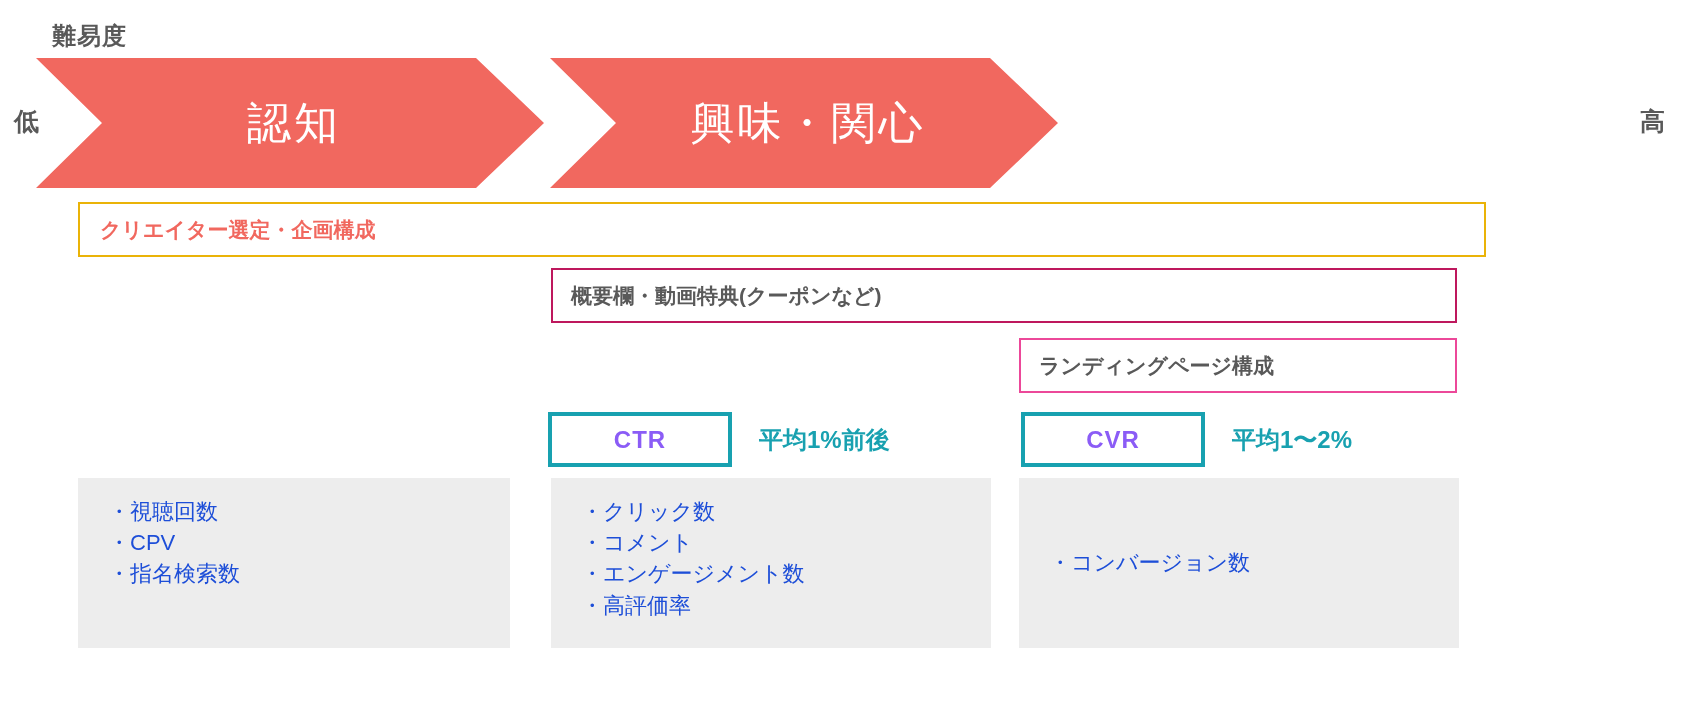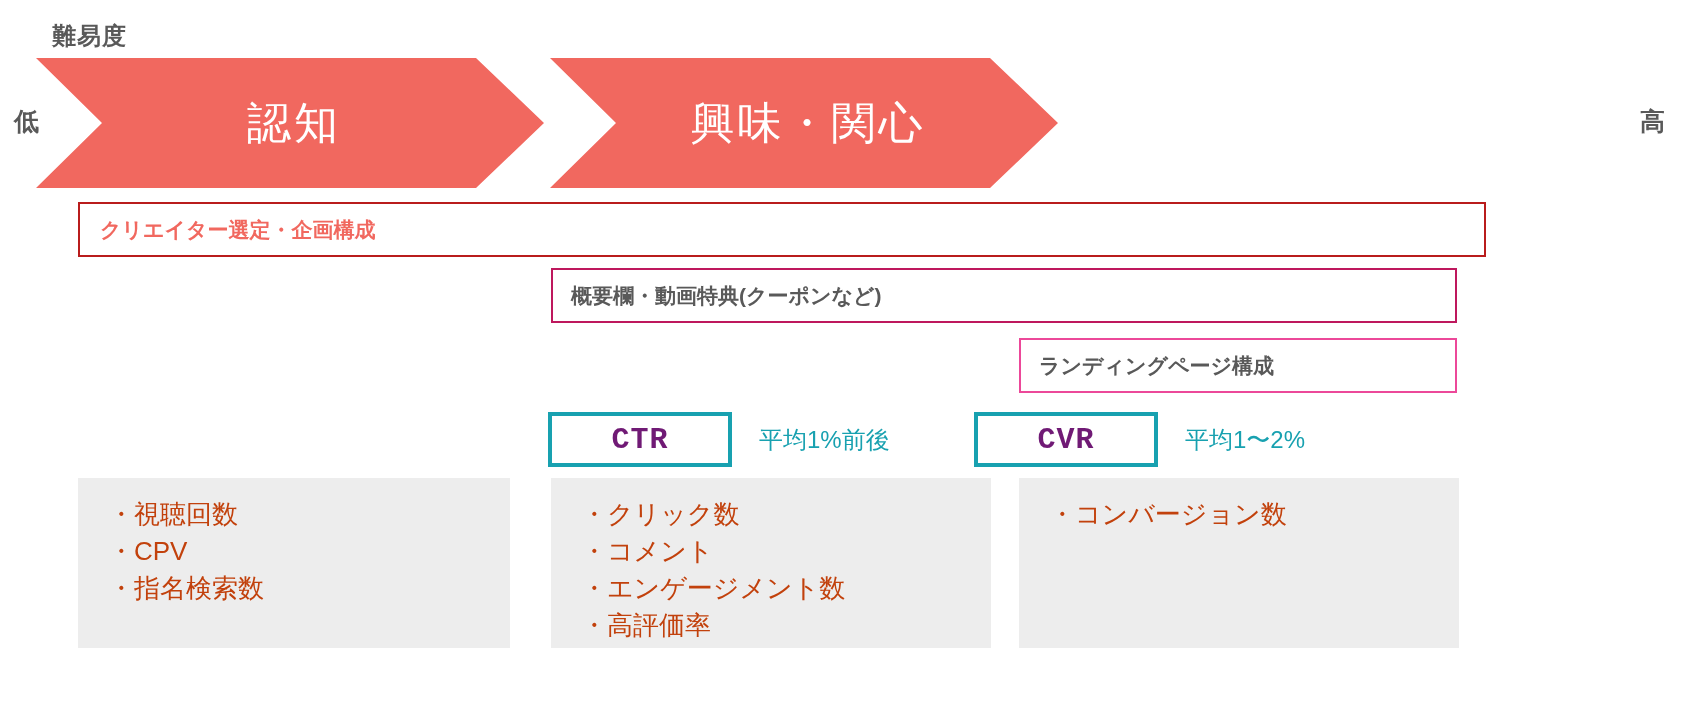--- a/index.html
+++ b/index.html
@@ -99,21 +99,21 @@
   .stage-bar .bar-label {
     font-size: 21px;
     font-weight: bold;
     white-space: nowrap;
   }
   .bar-creator {
     left: 78px;
     top: 202px;
     width: 1408px;
     height: 55px;
-    border: 2px solid #b91c1c;
+    border: 2px solid #eab308;
     padding-left: 20px;
   }
   .bar-creator .bar-label { color: #F1685F; }
 
   .bar-outline {
     left: 551px;
     top: 268px;
     width: 906px;
     height: 55px;
     border: 2px solid #be185d;
@@ -131,65 +131,64 @@
   }
   .bar-landing .bar-label { color: #595959; }
 
   
   .metric-row {
     position: absolute;
     display: flex;
     align-items: center;
   }
   .metric-ctr { left: 548px; top: 412px; }
-  .metric-cvr { left: 974px; top: 412px; }
+  .metric-cvr { left: 1021px; top: 412px; }
 
   .metric-badge {
     box-sizing: border-box;
     width: 184px;
     height: 55px;
     border: 4px solid #18A1B0;
     background: #ffffff;
     display: flex;
     align-items: center;
     justify-content: center;
-    font-size: 30px;
-    font-weight: bold;
-    color: #701a75;
+    font-size: 24px;
+    font-weight: bold;
+    color: #8b5cf6;
     letter-spacing: 1px;
-    font-family: Liberation Mono, monospace;
   }
   .metric-note {
     margin-left: 27px;
     font-size: 24px;
-    font-weight: normal;
+    font-weight: bold;
     color: #18A1B0;
     white-space: nowrap;
   }
 
   
   .kpi-panel {
     position: absolute;
     background: #EDEDED;
     box-sizing: border-box;
     padding: 18px 28px 18px 30px;
   }
   .kpi-1 { left: 78px;   top: 478px; width: 432px; height: 170px; }
   .kpi-2 { left: 551px;  top: 478px; width: 440px; height: 170px; }
   .kpi-3 { left: 1019px; top: 478px; width: 440px; height: 170px;
-           display: flex; }
+           display: flex; align-items: center; }
   .kpi-list {
     list-style: none;
     margin: 0;
     padding: 0;
     width: 100%;
   }
   .kpi-item {
-    font-size: 26px;
-    color: #c2410c;
+    font-size: 22px;
+    color: #1d4ed8;
     line-height: 1.42;
     white-space: nowrap;
   }
 </style>
 </head>
 <body>
 
 <div class="canvas">
 
   <div class="axis-title">難易度</div>

